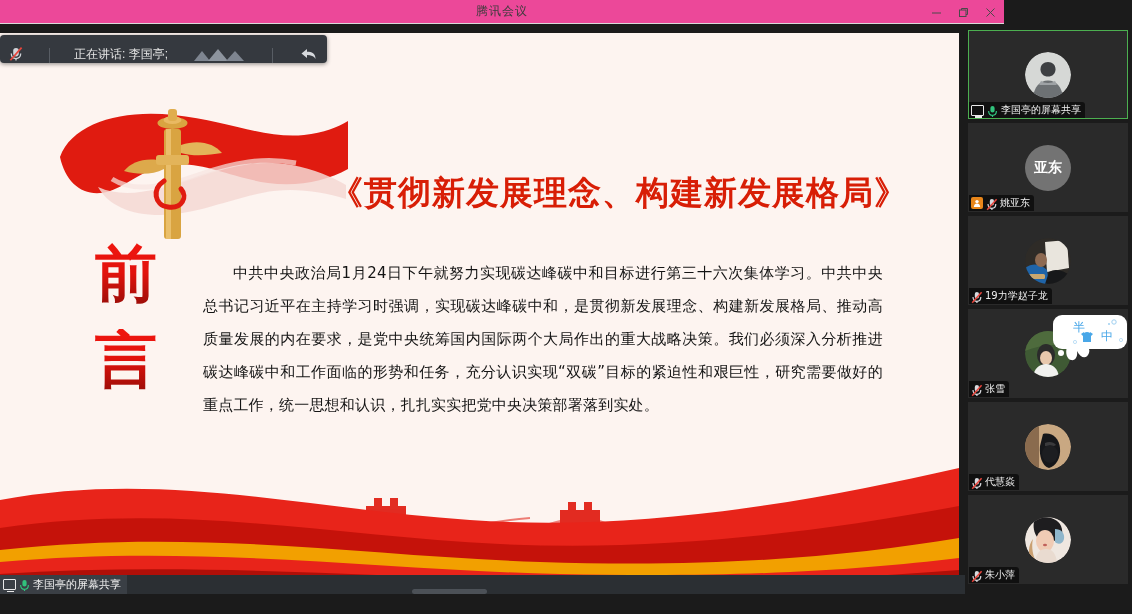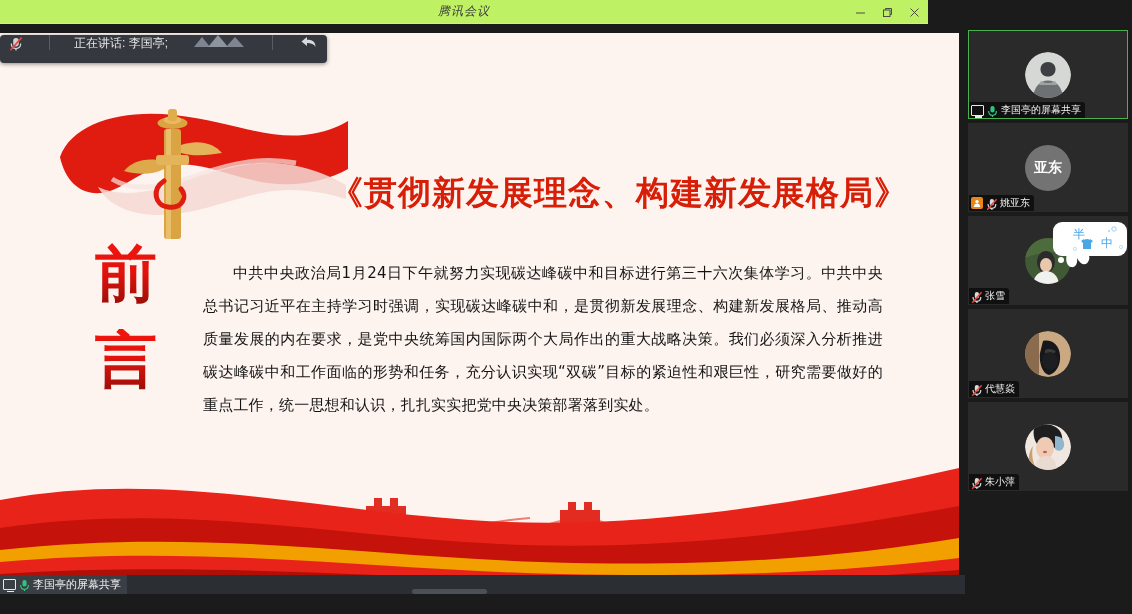--- a/index.html
+++ b/index.html
@@ -6,23 +6,23 @@
   * { margin:0; padding:0; box-sizing:border-box; }
   html,body{ background:#1b1b1b; }
   body{
     width:1132px; height:614px; overflow:hidden; position:relative;
     font-family:"Liberation Sans","DejaVu Sans",sans-serif;
     color:#e8e8e8;
   }
 
   
   #titlebar{
-    position:absolute; left:0; top:0; width:928px; height:24px;
-    background:#bef264; border-bottom:1px solid #dadada;
-    display:flex; align-items:center; justify-content:center;font-style:italic;
+    position:absolute; left:0; top:0; width:1004px; height:24px;
+    background:#ec4899; border-bottom:1px solid #dadada;
+    display:flex; align-items:center; justify-content:center;
   }
   #titlebar .title{
     font-size:12px; color:#3c3c3c; letter-spacing:1px;
   }
   #winctl{
     position:absolute; right:0; top:0; height:24px; display:flex;
   }
   #winctl .wbtn{
     width:27px; height:24px; display:flex; align-items:center; justify-content:center;
     color:#4a4a4a; font-size:12px; line-height:1; cursor:default;
@@ -75,21 +75,21 @@
   
   #bottom-art{
     position:absolute; left:0; bottom:0; width:959px; height:160px;
   }
   #bottom-art svg{ display:block; width:959px; height:160px; }
 
   
   #speaker-bar{
     position:absolute; left:0; top:11px; height:28px;
     background:#35393f; border-radius:4px;
-    display:flex; align-items:flex-start; padding:0 7px; gap:24px;
+    display:flex; align-items:flex-end; padding:0 7px; gap:24px;
     box-shadow:0 1px 4px rgba(0,0,0,.45); z-index:40;
   }
   #speaker-bar .mic-off{ width:18px; height:18px; position:relative; }
   #speaker-bar .divider{ width:1px; height:15px; background:#585d64; }
   #speaker-bar .sp-name{ font-size:12px; color:#e6e6e6; white-space:nowrap; }
   #speaker-bar .wave{ display:flex; align-items:flex-end; gap:1px; height:14px; }
   #speaker-bar .back{ color:#d6d9dd; font-size:15px; line-height:1; padding:0 3px; }
 
   
   #rail{
@@ -332,20 +332,43 @@
           <rect x="3.8" y="1" width="4.2" height="6.6" rx="2.1" fill="#d8dade"></rect>
           <path d="M2,6 C2,8.9 3.6,10.3 5.9,10.3 C8.2,10.3 9.8,8.9 9.8,6" fill="none" stroke="#d8dade" stroke-width="1.2"></path>
           <line x1="5.9" y1="10.3" x2="5.9" y2="12" stroke="#d8dade" stroke-width="1.2"></line>
           <line x1="1.2" y1="11.8" x2="10.6" y2="1.2" stroke="#e8453c" stroke-width="1.5"></line>
         </svg>
       </span>
       <span class="nm">姚亚东</span>
     </div>
   </div>
 
+  <div class="tile">
+    <div class="avatar">
+      <svg viewBox="0 0 46 46">
+        <circle cx="23" cy="23" r="23" fill="#2e2b27"></circle>
+        <path d="M20,4 L42,2 L44,30 L22,34 Z" fill="#e9e5dd"></path>
+        <path d="M0,30 C8,24 16,26 22,32 L24,46 L0,46 Z" fill="#1f64a8"></path>
+        <ellipse cx="16" cy="22" rx="6" ry="7" fill="#8d6a52"></ellipse>
+        <path d="M24,34 C30,30 38,32 46,38 L46,46 L20,46 Z" fill="#17181a"></path>
+        <rect x="4" y="36" width="16" height="5" rx="1.5" fill="#c9a76f"></rect>
+      </svg>
+    </div>
+    <div class="namebar">
+      <span class="mic">
+        <svg width="12" height="13" viewBox="0 0 12 13">
+          <rect x="3.8" y="1" width="4.2" height="6.6" rx="2.1" fill="#d8dade"></rect>
+          <path d="M2,6 C2,8.9 3.6,10.3 5.9,10.3 C8.2,10.3 9.8,8.9 9.8,6" fill="none" stroke="#d8dade" stroke-width="1.2"></path>
+          <line x1="5.9" y1="10.3" x2="5.9" y2="12" stroke="#d8dade" stroke-width="1.2"></line>
+          <line x1="1.2" y1="11.8" x2="10.6" y2="1.2" stroke="#e8453c" stroke-width="1.5"></line>
+        </svg>
+      </span>
+      <span class="nm">19力学赵子龙</span>
+    </div>
+  </div>
 
   <div class="tile">
     <div class="avatar">
       <svg viewBox="0 0 46 46">
         <circle cx="23" cy="23" r="23" fill="#3f5a34"></circle>
         <path d="M0,0 L46,0 L46,16 C32,12 14,14 0,20 Z" fill="#4e6b3d"></path>
         <ellipse cx="21" cy="24" rx="9" ry="11" fill="#2b2b2b"></ellipse>
         <ellipse cx="21" cy="27" rx="6" ry="7" fill="#e8c8ad"></ellipse>
         <path d="M8,46 C9,38 14,33 21,33 C28,33 33,38 34,46 Z" fill="#f1f1ef"></path>
       </svg>

